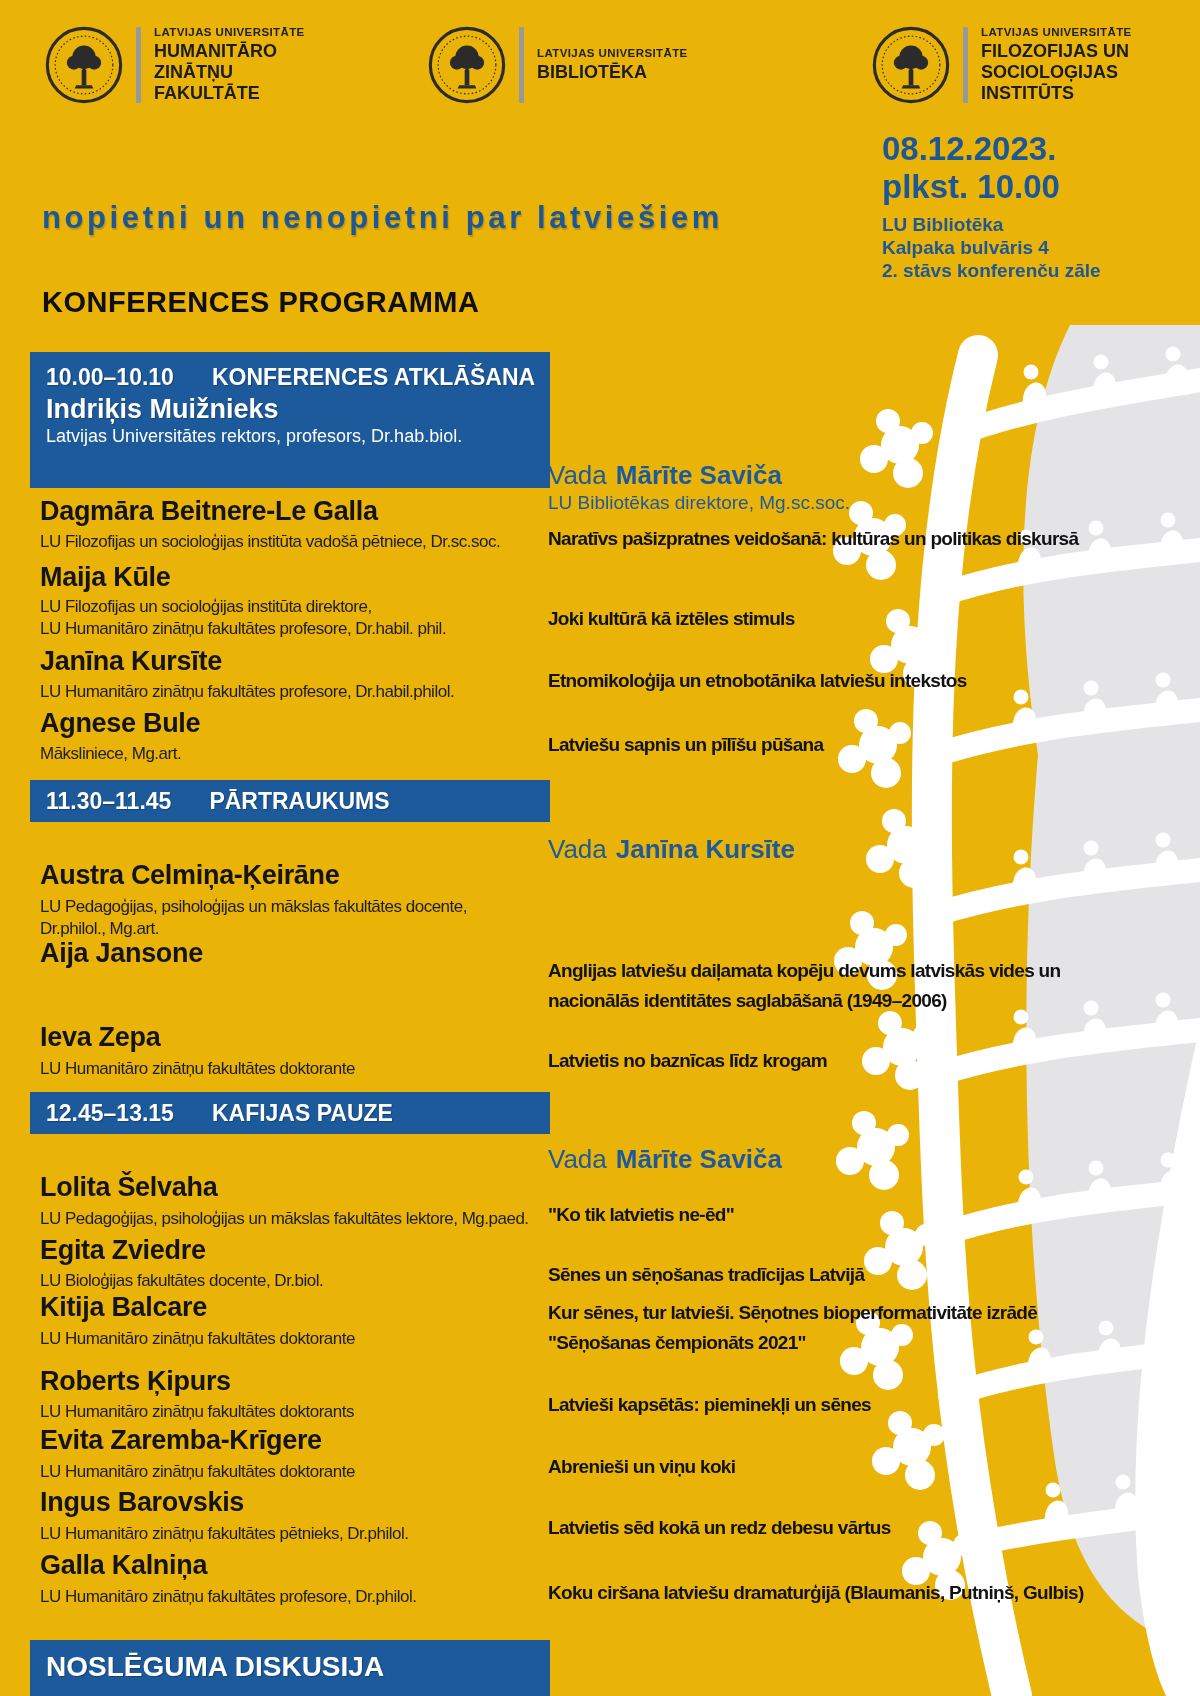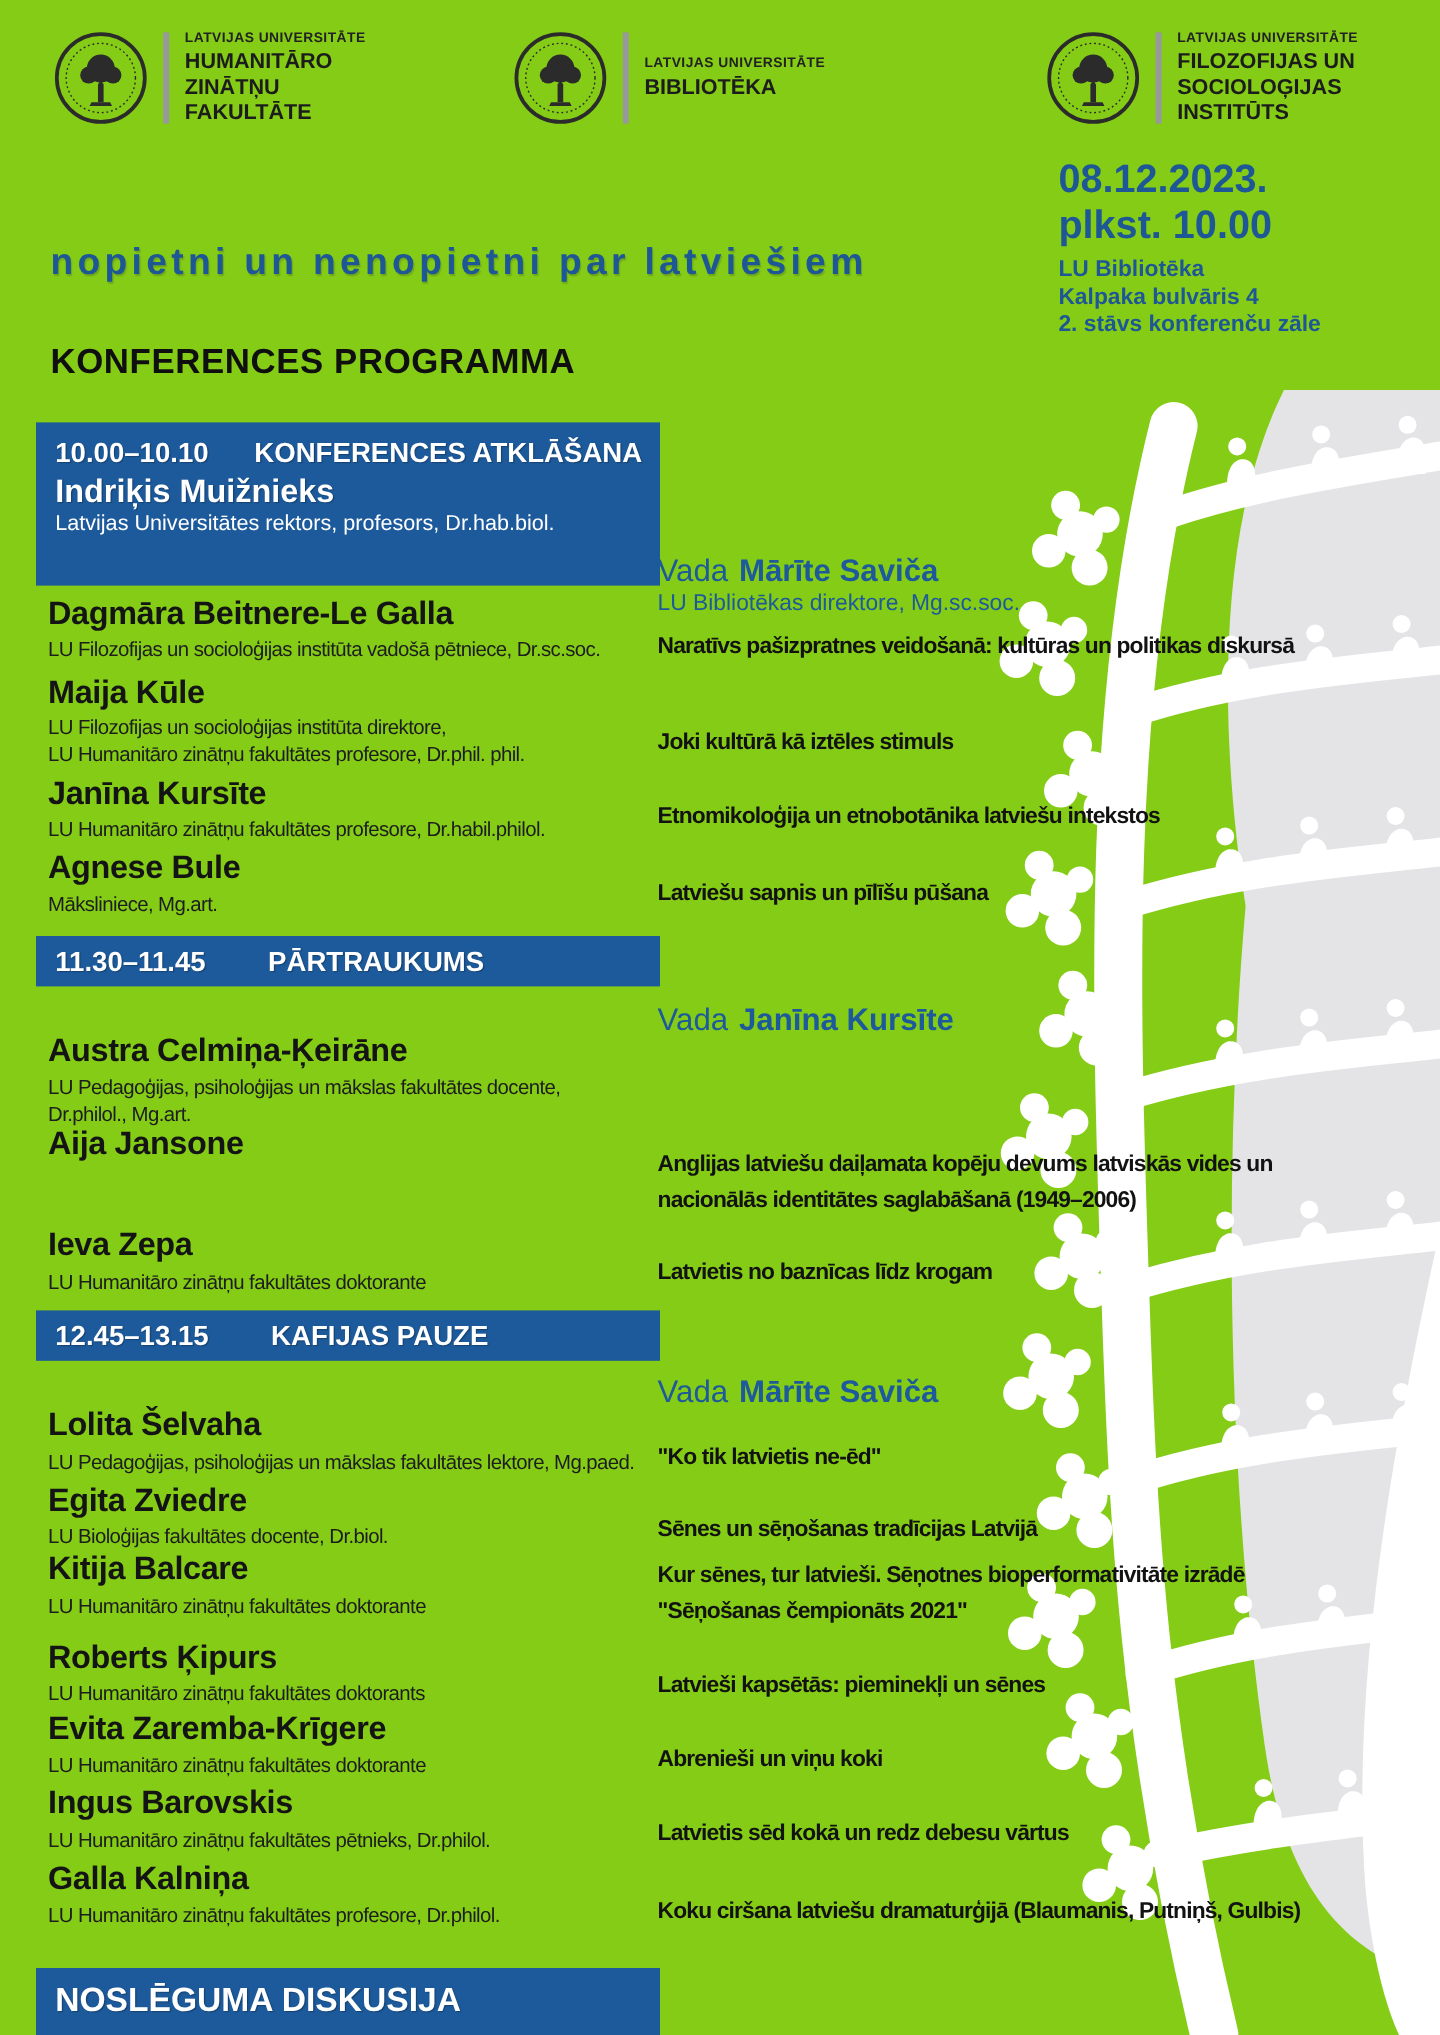--- a/index.html
+++ b/index.html
@@ -1,18 +1,18 @@
 <!DOCTYPE html>
 <html><head>
 <meta charset="utf-8">
 <style>
   html,body{margin:0;padding:0;background:#b8b9bb;}
   .page{
     position:relative;width:1200px;height:1696px;margin:0 auto;
-    background:#84cc16;overflow:hidden;
+    background:#eab308;overflow:hidden;
     font-family:"Liberation Sans",sans-serif;color:#161616;
   }
   .abs{position:absolute;}
   .layer{position:absolute;inset:0;z-index:1;}
   
   .logo{display:flex;align-items:center;gap:13px;}
   .seal{width:78px;height:78px;flex:0 0 auto;}
   .logo-div{width:5px;height:76px;background:#98999b;flex:0 0 auto;}
   .logo-org{font-size:11.5px;font-weight:bold;letter-spacing:.4px;color:#222;margin-bottom:3px;}
   .logo-unit{font-size:18px;font-weight:bold;line-height:1.18;color:#1c1c1c;white-space:pre;}
@@ -30,21 +30,21 @@
   .prog-head{font-size:29px;font-weight:bold;letter-spacing:.5px;color:#0f0f10;}
   
   .bar{
     position:absolute;left:30px;width:520px;background:#1d5a9b;color:#fff;
     box-sizing:border-box;padding-left:16px;z-index:1;
   }
   .bar-head{display:flex;gap:38px;font-size:23px;font-weight:bold;
     text-shadow:1px 1px 1px rgba(0,0,0,.28);padding-top:12px;white-space:nowrap;}
   .bar-name{font-size:27px;font-weight:bold;margin-top:3px;text-shadow:1px 1px 1px rgba(0,0,0,.28);}
   .bar-role{font-size:18px;margin-top:1px;}
-  .bar.break{height:42px;display:flex;align-items:center;gap:52px;
+  .bar.break{height:42px;display:flex;align-items:center;gap:38px;
     font-size:23px;font-weight:bold;text-shadow:1px 1px 1px rgba(0,0,0,.28);white-space:nowrap;}
   .bar.closing{height:58px;padding-top:11px;font-size:28px;font-weight:bold;
     text-shadow:1px 1px 1px rgba(0,0,0,.28);}
   
   .chair{font-size:26px;color:#1d5a9b;white-space:nowrap;}
   .chair .vada{font-weight:normal;margin-right:9px;}
   .chair b{font-weight:bold;}
   .chair-role{font-size:19px;color:#1d5a9b;white-space:nowrap;}
   
   .sp-name{font-size:27px;font-weight:bold;letter-spacing:-.3px;color:#141414;white-space:nowrap;}
@@ -217,21 +217,21 @@
       <span class="vada">Vada</span><b>Mārīte Saviča</b>
     </div>
     <div class="abs chair-role" style="left:548px;top:492px;">LU Bibliotēkas direktore, Mg.sc.soc.</div>
 
     <div class="abs sp-name" style="left:40px;top:496px;">Dagmāra Beitnere-Le Galla</div>
     <div class="abs sp-role" style="left:40px;top:531px;">LU Filozofijas un socioloģijas institūta vadošā pētniece, Dr.sc.soc.</div>
     <div class="abs talk" style="left:548px;top:524px;">Naratīvs pašizpratnes veidošanā: kultūras un politikas diskursā</div>
 
     <div class="abs sp-name" style="left:40px;top:562px;">Maija Kūle</div>
     <div class="abs sp-role" style="left:40px;top:596px;">LU Filozofijas un socioloģijas institūta direktore,
-LU Humanitāro zinātņu fakultātes profesore, Dr.phil. phil.</div>
+LU Humanitāro zinātņu fakultātes profesore, Dr.habil. phil.</div>
     <div class="abs talk" style="left:548px;top:604px;">Joki kultūrā kā iztēles stimuls</div>
 
     <div class="abs sp-name" style="left:40px;top:646px;">Janīna Kursīte</div>
     <div class="abs sp-role" style="left:40px;top:681px;">LU Humanitāro zinātņu fakultātes profesore, Dr.habil.philol.</div>
     <div class="abs talk" style="left:548px;top:666px;">Etnomikoloģija un etnobotānika latviešu intekstos</div>
 
     <div class="abs sp-name" style="left:40px;top:708px;">Agnese Bule</div>
     <div class="abs sp-role" style="left:40px;top:743px;">Māksliniece, Mg.art.</div>
     <div class="abs talk" style="left:548px;top:730px;">Latviešu sapnis un pīlīšu pūšana</div>
 

